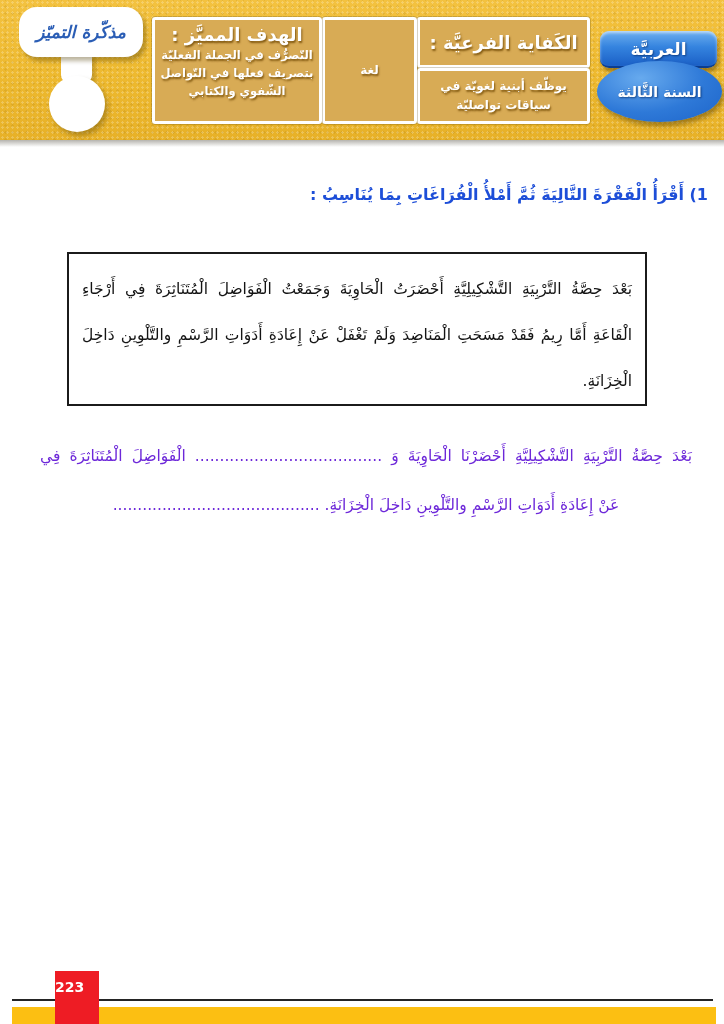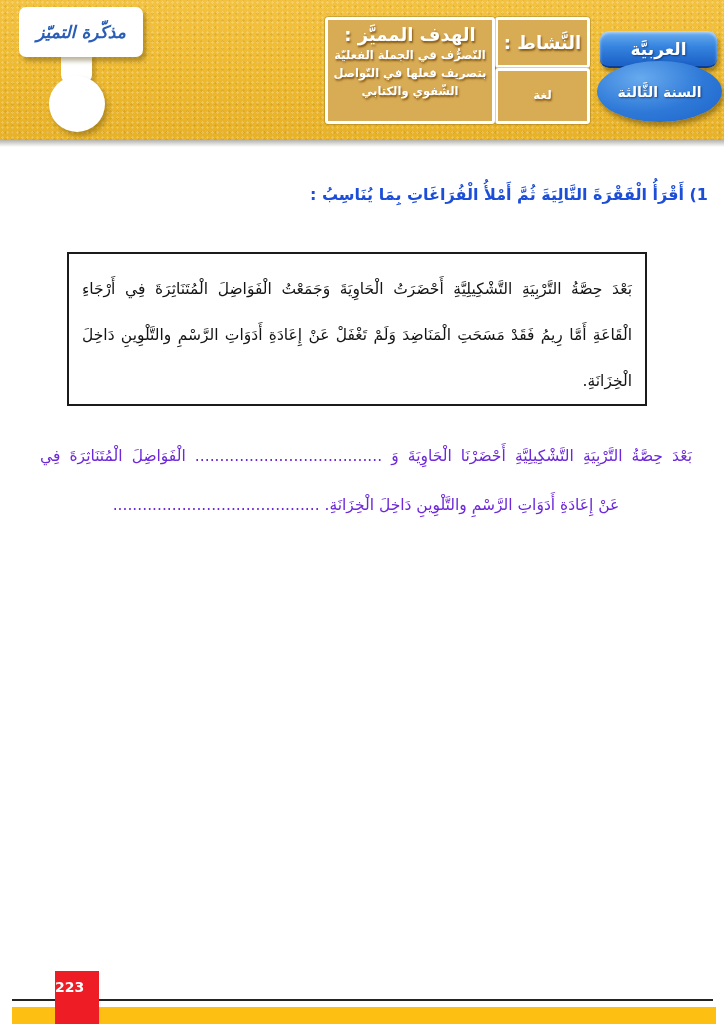--- a/index.html
+++ b/index.html
@@ -24,21 +24,21 @@
     background-position:0 0, 2px 3px;
   }
   .banner-shadow {
     position:absolute; left:0; top:140px; width:724px; height:7px;
     background:linear-gradient(rgba(60,55,40,.38), rgba(60,55,40,0));
   }
 
   
   .logo-tag {
     position:absolute; left:19px; top:7px; width:124px; height:50px;
-    background:#ffffff; border-radius:7px; z-index:3;
+    background:#ffffff; border-radius:18px; z-index:3;
     box-shadow:3px 4px 4px rgba(80,60,0,.38);
     display:flex; align-items:center; justify-content:center;
     color:#2a5db5; font-weight:bold; font-style:italic; font-size:17px;
     direction:rtl;
   }
   .logo-stem {
     position:absolute; left:61px; top:54px; width:31px; height:30px;
     background:#ffffff; border-radius:0 0 9px 9px; z-index:2;
     box-shadow:3px 3px 4px rgba(80,60,0,.3);
   }
@@ -133,22 +133,25 @@
   <div class="banner"></div>
   <div class="banner-shadow"></div>
 
   <div class="logo-stem"></div>
   <div class="logo-ball"></div>
   <div class="logo-tag">
     <span>مذكّرة التميّز</span>
   </div>
 
   <div class="info-table">
+    <div class="col col-competency">
+      <div class="cell head">الكَفاية الفرعيَّة :</div>
+      <div class="cell body">يوظّف أبنية لغويّة في سياقات تواصليّة</div>
+    </div>
     <div class="col col-activity">
-      <div class="cell head">النَّشاط :</div>
       <div class="cell body">لغة</div>
     </div>
     <div class="col col-objective">
       <div class="cell full">
         <div class="obj-head">الهدف المميَّز :</div>
         <div class="obj-sub">التّصرُّف في الجملة الفعليّة بتصريف فعلها في التّواصل الشّفوي والكتابي</div>
       </div>
     </div>
   </div>
 

